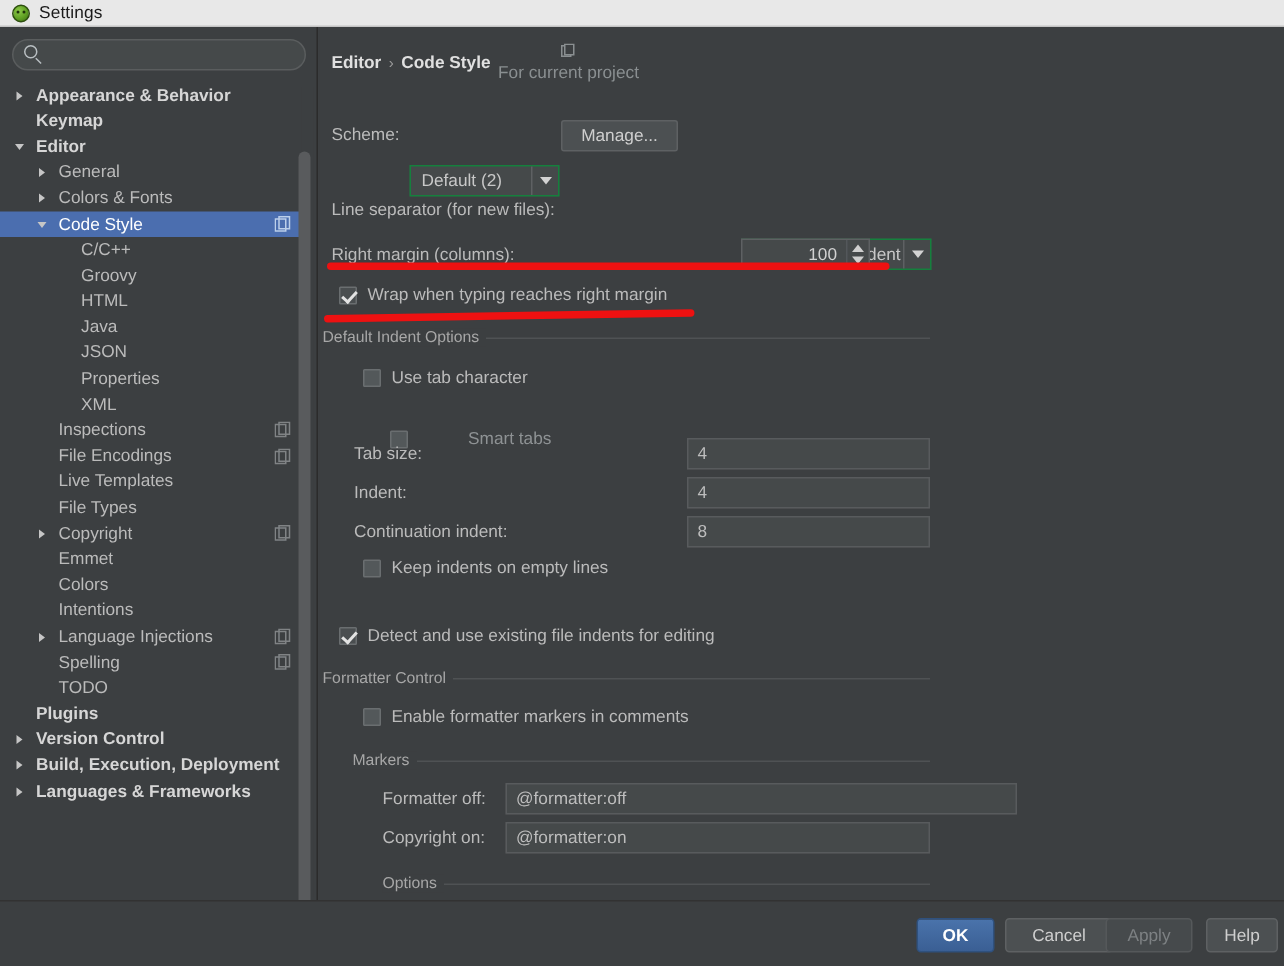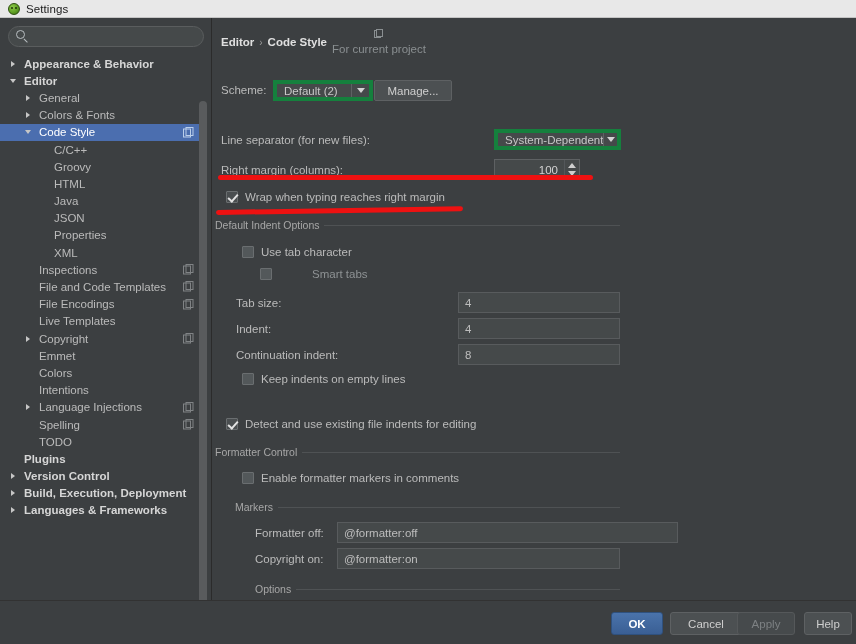--- a/index.html
+++ b/index.html
@@ -150,23 +150,23 @@
     position: absolute; font-size: 10.5px; color: #a7a7a7;
     white-space: nowrap; background: #3c3f41; padding-right: 5px; z-index:2;
   }
   .section-rule {
     position: absolute; height: 1px; background: #4f5254; z-index:1;
   }
 
   
   .combo {
     position: absolute; height: 21px;
-    background: #45494a; border: 4px solid #15803d;
+    background: #45494a; border: 1px solid #15803d;
     display: flex; align-items: center;
-    font-size: 11.5px; color: #c8c8c8;
+    font-size: 11.5px; color: #c8c8c8; margin-top: 30px;
   }
   .combo .val { padding-left: 7px; flex: 1; white-space: nowrap; }
   .combo .arrowbox {
     width: 18px; height: 100%;
     border-left: 1px solid #5e6163;
     display: flex; align-items: center; justify-content: center;
   }
   .combo .arrowbox i {
     width: 0; height: 0;
     border-left: 4px solid transparent;
@@ -285,20 +285,23 @@
     </div>
 
     <div id="tree">
         <div class="tree-row bold">
           <span class="arrow" style="left: 8px;">
             <i></i>
           </span>
           <span class="label" style="left: 24px;">Appearance &amp; Behavior</span>
         </div>
         <div class="tree-row bold">
+          <span class="label" style="left: 24px;">Keymap</span>
+        </div>
+        <div class="tree-row bold">
           <span class="arrow open" style="left: 8px;">
             <i></i>
           </span>
           <span class="label" style="left: 24px;">Editor</span>
         </div>
         <div class="tree-row">
           <span class="arrow" style="left: 23px;">
             <i></i>
           </span>
           <span class="label" style="left: 39px;">General</span>
@@ -345,39 +348,33 @@
         <div class="tree-row">
           <span class="label" style="left: 39px;">Inspections</span>
           <span class="badge">
             <svg width="11" height="11" viewBox="0 0 11 11">
               <rect x="0.5" y="2" width="7" height="8" fill="none" stroke="#8c9092"></rect>
               <rect x="3" y="0.5" width="7" height="8" fill="none" stroke="#8c9092"></rect>
             </svg>
           </span>
         </div>
         <div class="tree-row">
-          <span class="label" style="left: 39px;">File and Code Templates</span>
-          <span class="badge">
-            <svg width="11" height="11" viewBox="0 0 11 11">
-              <rect x="0.5" y="2" width="7" height="8" fill="none" stroke="#8c9092"></rect>
-              <rect x="3" y="0.5" width="7" height="8" fill="none" stroke="#8c9092"></rect>
-            </svg>
-          </span>
-        </div>
-        <div class="tree-row">
           <span class="label" style="left: 39px;">File Encodings</span>
           <span class="badge">
             <svg width="11" height="11" viewBox="0 0 11 11">
               <rect x="0.5" y="2" width="7" height="8" fill="none" stroke="#8c9092"></rect>
               <rect x="3" y="0.5" width="7" height="8" fill="none" stroke="#8c9092"></rect>
             </svg>
           </span>
         </div>
         <div class="tree-row">
           <span class="label" style="left: 39px;">Live Templates</span>
+        </div>
+        <div class="tree-row">
+          <span class="label" style="left: 39px;">File Types</span>
         </div>
         <div class="tree-row">
           <span class="arrow" style="left: 23px;">
             <i></i>
           </span>
           <span class="label" style="left: 39px;">Copyright</span>
           <span class="badge">
             <svg width="11" height="11" viewBox="0 0 11 11">
               <rect x="0.5" y="2" width="7" height="8" fill="none" stroke="#8c9092"></rect>
               <rect x="3" y="0.5" width="7" height="8" fill="none" stroke="#8c9092"></rect>
@@ -496,21 +493,21 @@
     </div>
 
     <div class="section-title" style="left:2px; top:201px;">Default Indent Options</div>
     <div class="section-rule" style="left:2px; top:207px; width:405px;"></div>
 
     <div class="check" style="left:29px; top:228px;">
       <span class="box"></span>
       <span>Use tab character</span>
     </div>
 
-    <div class="check dim" style="left:47px; top:250px;gap:40px;">
+    <div class="check dim" style="left:47px; top:269px;gap:40px;">
       <span class="box"></span>
       <span>Smart tabs</span>
     </div>
 
     <div class="row-label" style="left:23px; top:279px;">Tab size:</div>
     <div class="textfield" style="left:245px; top:274px; width:162px;">
       <span>4</span>
     </div>
 
     <div class="row-label" style="left:23px; top:305px;">Indent:</div>

